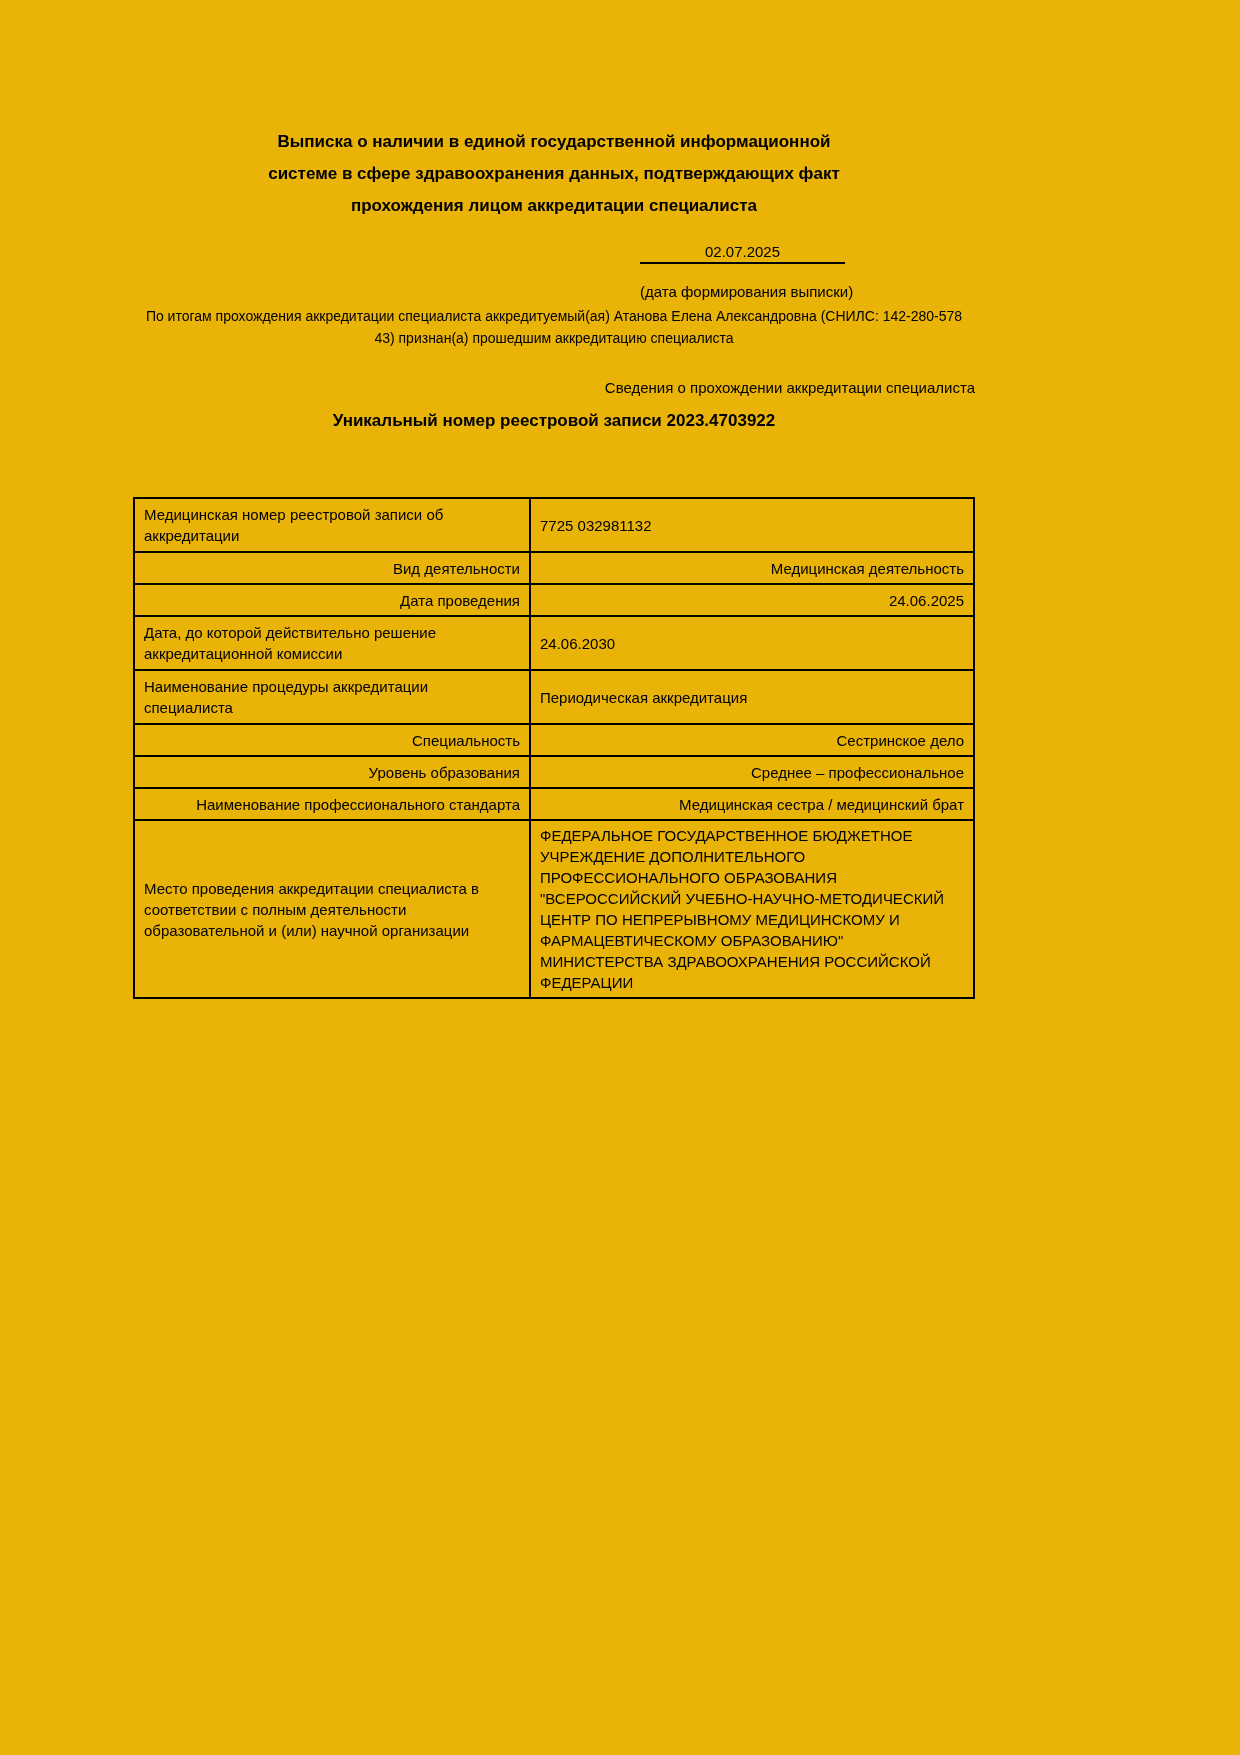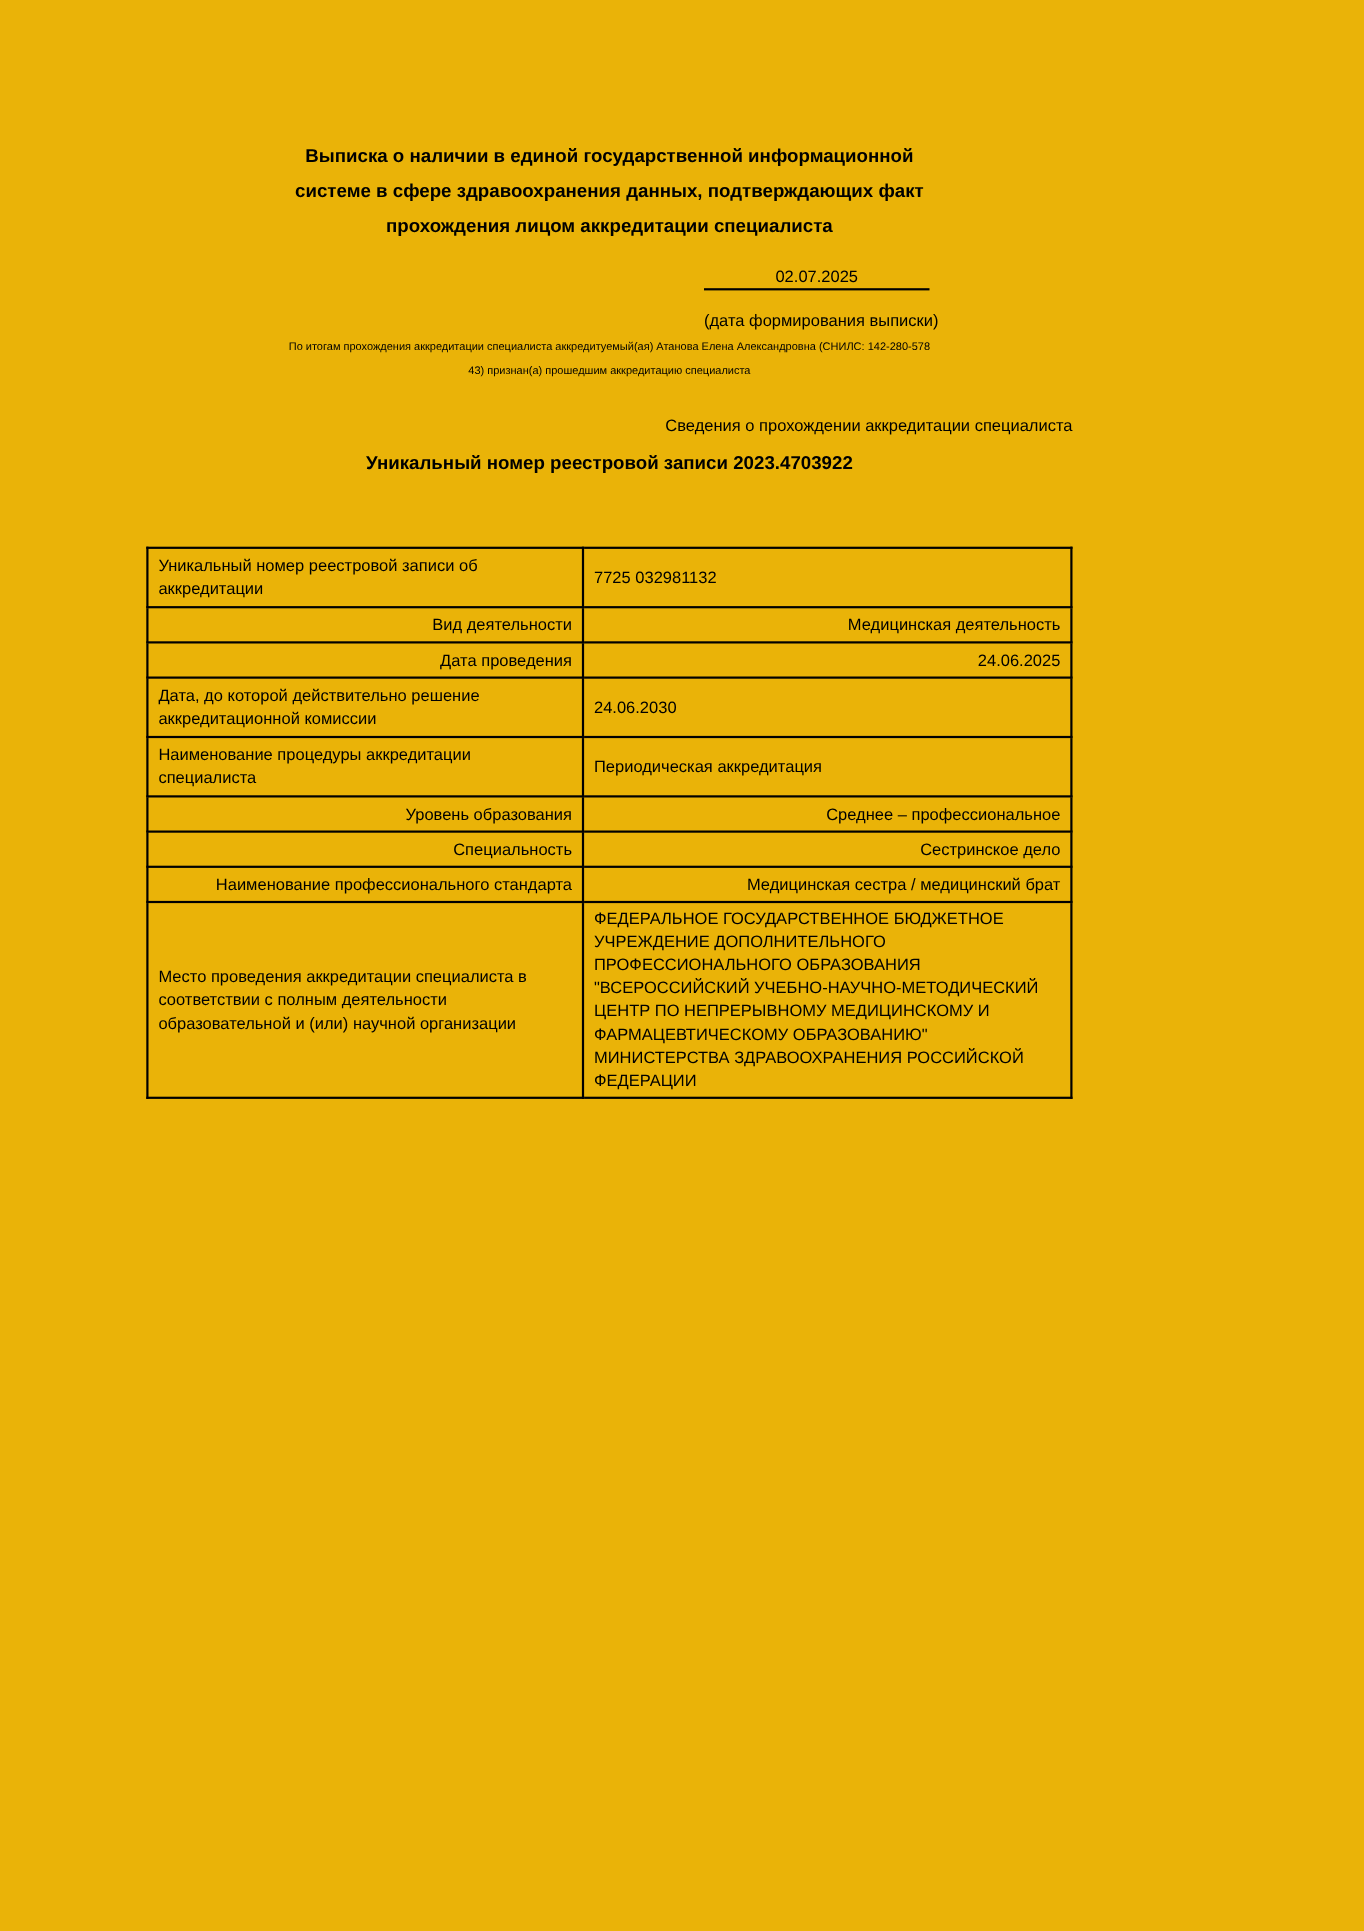--- a/index.html
+++ b/index.html
@@ -33,21 +33,21 @@
   }
   .date-caption {
     display: block;
     margin-top: 19px;
     white-space: nowrap;
   }
   .intro {
     position: absolute;
     left: 120px; top: 305px; width: 868px;
     text-align: center;
-    font-size: 10px;
+    font-size: 14px;
     line-height: 22px;
   }
   .section-heading {
     position: absolute;
     left: 133px; top: 379px; width: 842px;
     text-align: right;
     font-size: 15px;
   }
   .subtitle {
     position: absolute;
@@ -95,46 +95,46 @@
     <div>43) признан(а) прошедшим аккредитацию специалиста</div>
   </div>
 
   <div class="section-heading">Сведения о прохождении аккредитации специалиста</div>
 
   <div class="subtitle">Уникальный номер реестровой записи 2023.4703922</div>
 
   <table class="acc-table">
     <tbody>
       <tr class="double">
-        <td class="label-cell">Уникальный номер реестровой записи об аккредитации</td>
+        <td class="label-cell">Медицинская номер реестровой записи об аккредитации</td>
         <td>7725 032981132</td>
       </tr>
       <tr class="single">
         <td class="label-cell">Вид деятельности</td>
         <td>Медицинская деятельность</td>
       </tr>
       <tr class="single">
         <td class="label-cell">Дата проведения</td>
         <td>24.06.2025</td>
       </tr>
       <tr class="double">
         <td class="label-cell">Дата, до которой действительно решение аккредитационной комиссии</td>
         <td>24.06.2030</td>
       </tr>
       <tr class="double">
         <td class="label-cell">Наименование процедуры аккредитации специалиста</td>
         <td>Периодическая аккредитация</td>
       </tr>
       <tr class="single">
+        <td class="label-cell">Специальность</td>
+        <td>Сестринское дело</td>
+      </tr>
+      <tr class="single">
         <td class="label-cell">Уровень образования</td>
         <td>Среднее – профессиональное</td>
-      </tr>
-      <tr class="single">
-        <td class="label-cell">Специальность</td>
-        <td>Сестринское дело</td>
       </tr>
       <tr class="single">
         <td class="label-cell">Наименование профессионального стандарта</td>
         <td>Медицинская сестра / медицинский брат</td>
       </tr>
       <tr>
         <td class="label-cell">Место проведения аккредитации специалиста в соответствии с полным деятельности образовательной и (или) научной организации</td>
         <td>ФЕДЕРАЛЬНОЕ ГОСУДАРСТВЕННОЕ БЮДЖЕТНОЕ УЧРЕЖДЕНИЕ ДОПОЛНИТЕЛЬНОГО ПРОФЕССИОНАЛЬНОГО ОБРАЗОВАНИЯ "ВСЕРОССИЙСКИЙ УЧЕБНО-НАУЧНО-МЕТОДИЧЕСКИЙ ЦЕНТР ПО НЕПРЕРЫВНОМУ МЕДИЦИНСКОМУ И ФАРМАЦЕВТИЧЕСКОМУ ОБРАЗОВАНИЮ" МИНИСТЕРСТВА ЗДРАВООХРАНЕНИЯ РОССИЙСКОЙ ФЕДЕРАЦИИ</td>
       </tr>
     </tbody>

